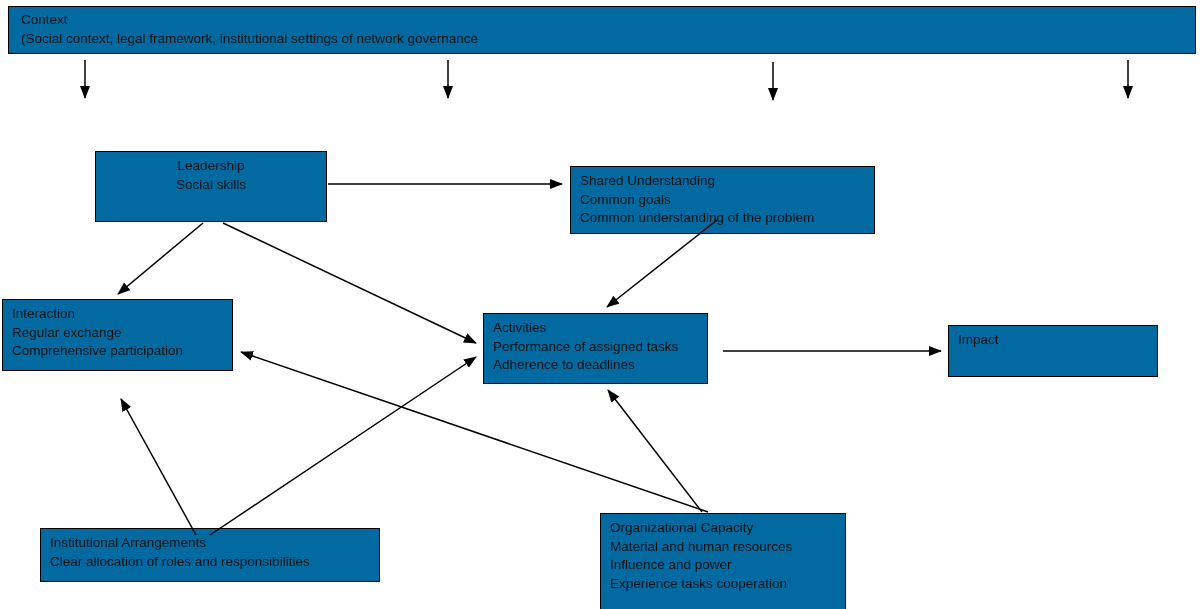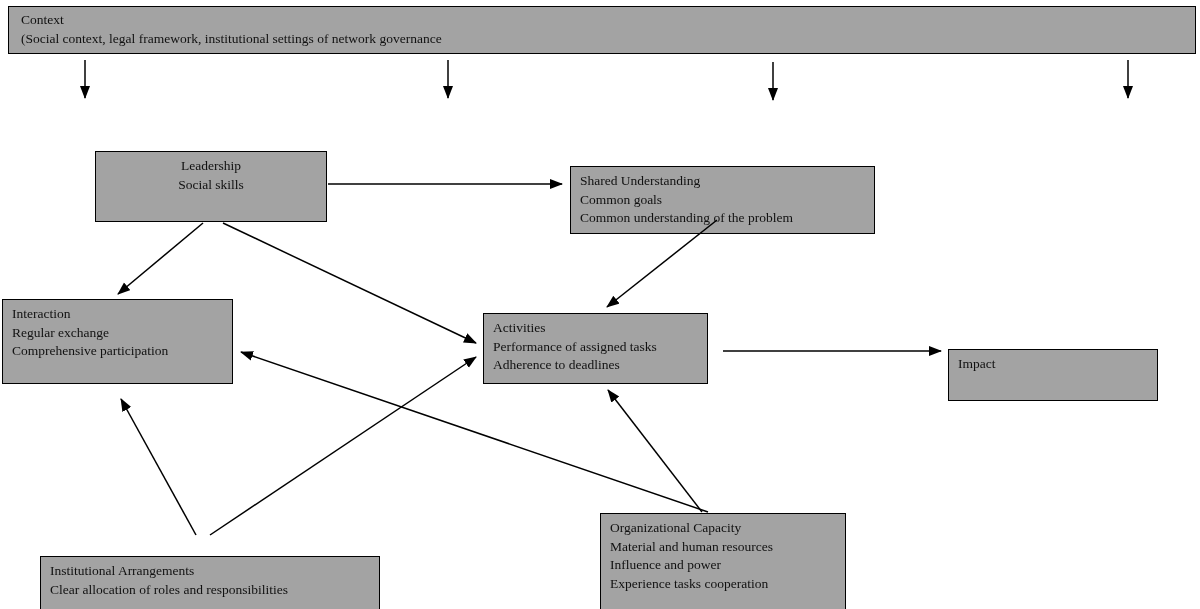--- a/index.html
+++ b/index.html
@@ -7,39 +7,38 @@
     position: relative;
     width: 1200px;
     height: 609px;
     font-family: "Liberation Sans", sans-serif;
     color: #111111;
     overflow: hidden;
   }
   .node {
     position: absolute;
     box-sizing: border-box;
-    background: #a3a3a3;
+    background: #0369a1;
     border: 1.6px solid #000000;
     padding: 5px 9px;
     font-size: 13.5px;
     line-height: 18.5px;
     white-space: nowrap;
-    font-family: Liberation Serif, serif;
   }
   .node div { white-space: nowrap; }
   #context-box {
     left: 8px; top: 6px; width: 1188px; height: 48px;
     padding: 4px 12px;
   }
   #leadership-box   { left: 95px;  top: 151px; width: 232px; height: 71px; text-align: center; }
   #shared-box       { left: 570px; top: 166px; width: 305px; height: 68px; }
-  #interaction-box  { left: 2px;   top: 299px; width: 231px; height: 85px; }
+  #interaction-box  { left: 2px;   top: 299px; width: 231px; height: 72px; }
   #activities-box   { left: 483px; top: 313px; width: 225px; height: 71px; }
-  #impact-box       { left: 948px; top: 325px; width: 210px; height: 52px; margin-top: 24px; }
-  #institutional-box{ left: 40px;  top: 556px; width: 340px; height: 54px; }
+  #impact-box       { left: 948px; top: 325px; width: 210px; height: 52px; }
+  #institutional-box{ left: 40px;  top: 528px; width: 340px; height: 54px; }
   #capacity-box     { left: 600px; top: 513px; width: 246px; height: 108px; }
   svg.arrows {
     position: absolute;
     left: 0; top: 0;
     width: 1200px; height: 609px;
     pointer-events: none;
   }
   svg.arrows line { stroke: #000000; stroke-width: 1.5; }
 </style>
 </head>

